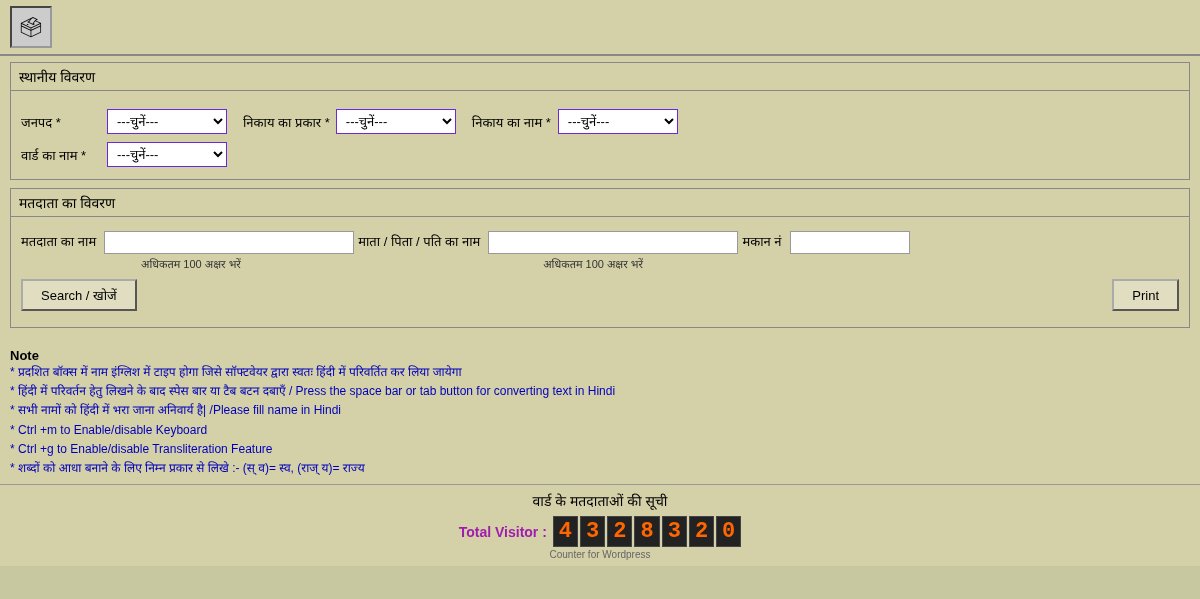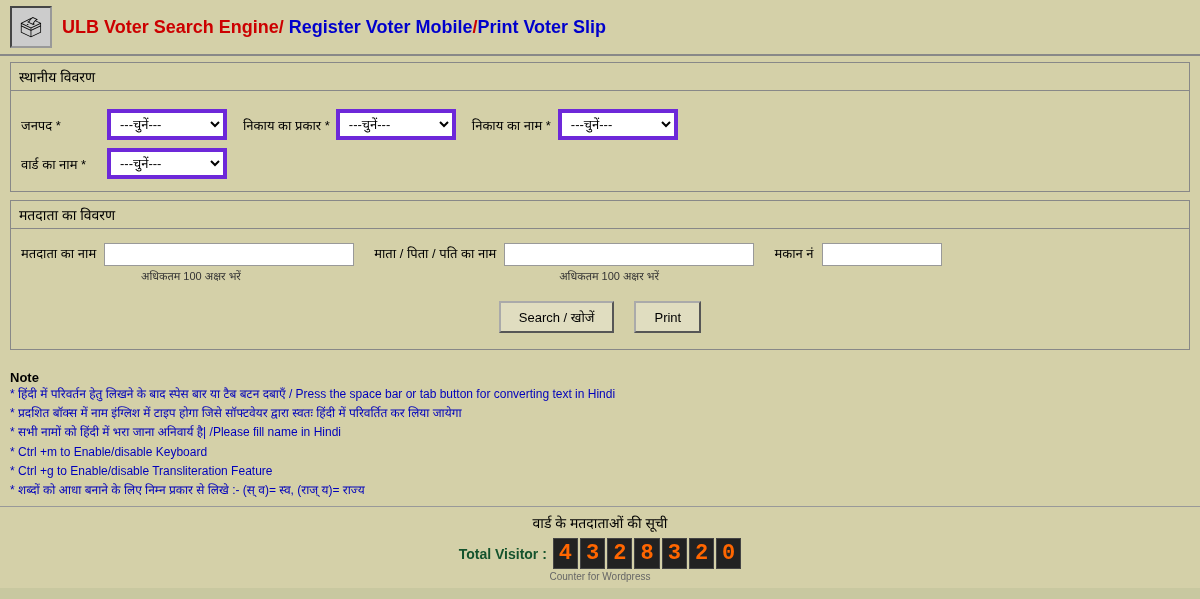--- a/index.html
+++ b/index.html
@@ -64,21 +64,21 @@
       padding: 8px 10px;
     }
     .form-label {
       font-size: 13px;
       color: #000;
       white-space: nowrap;
       min-width: 80px;
     }
     select {
       padding: 3px 5px;
-      border: 4px solid #6d28d9;
+      border: 1px solid #6d28d9;
       background: #fff;
       font-size: 13px;
       cursor: pointer;
       min-width: 120px;
     }
     input[type="text"] {
       padding: 3px 5px;
       border: 1px solid #999;
       background: #fff;
       font-size: 13px;
@@ -86,37 +86,37 @@
     .field-hint {
       font-size: 11px;
       color: #333;
       margin-top: 2px;
     }
 
     
     .voter-row {
       display: flex;
       align-items: flex-start;
-      gap: 20px;
-      margin-bottom: 18px;
+      gap: 4px;
+      margin-bottom: 8px;
       flex-wrap: wrap;
     }
     .voter-field {
       display: flex;
       flex-direction: column;
     }
     .voter-field-label {
       font-size: 13px;
       margin-bottom: 3px;
     }
 
     
     .button-row {
       display: flex;
-      justify-content: center;
+      justify-content: space-between;
       gap: 20px;
       margin: 8px 0;
     }
     button {
       padding: 5px 18px;
       font-size: 13px;
       cursor: pointer;
       border: 2px outset #aaa;
       background: #e0ddc0;
     }
@@ -162,21 +162,21 @@
     }
     .visitor-row {
       display: flex;
       align-items: center;
       justify-content: center;
       gap: 6px;
     }
     .visitor-label {
       font-size: 14px;
       font-weight: bold;
-      color: #14532d;
+      color: #a21caf;
     }
     .visitor-counter {
       display: flex;
       gap: 2px;
     }
     .counter-digit {
       display: inline-block;
       background: #222;
       color: #ff6600;
       font-size: 22px;
@@ -206,23 +206,20 @@
       align-items: center;
       gap: 6px;
     }
   </style>
 </head>
 <body>
 
 <div class="header">
   <div class="header-logo">
     <span>🗳</span>
-  </div>
-  <div class="header-title">
-    <span>ULB Voter Search Engine/ </span><a href="#" class="blue-link">Register Voter Mobile</a><span>/</span><a href="#" class="blue-link">Print Voter Slip</a>
   </div>
 </div>
 
 <div class="main">
 
   <div class="section">
     <div class="section-title">स्थानीय विवरण</div>
     <div class="section-content">
       <div class="local-grid">
 
@@ -293,22 +290,22 @@
         <button>Print</button>
       </div>
     </div>
   </div>
 
 </div>
 
 <div class="notes-section">
   <div class="note-title">Note</div>
   <div>
+    <div class="note-line">* प्रदशित बॉक्स में नाम इंग्लिश में टाइप होगा जिसे सॉफ्टवेयर द्वारा स्वतः हिंदी में परिवर्तित कर लिया जायेगा</div>
     <div class="note-line">* हिंदी में परिवर्तन हेतु लिखने के बाद स्पेस बार या टैब बटन दबाएँ / Press the space bar or tab button for converting text in Hindi</div>
-    <div class="note-line">* प्रदशित बॉक्स में नाम इंग्लिश में टाइप होगा जिसे सॉफ्टवेयर द्वारा स्वतः हिंदी में परिवर्तित कर लिया जायेगा</div>
     <div class="note-line">* सभी नामों को हिंदी में भरा जाना अनिवार्य है| /Please fill name in Hindi</div>
     <div class="note-line">* Ctrl +m to Enable/disable Keyboard</div>
     <div class="note-line">* Ctrl +g to Enable/disable Transliteration Feature</div>
     <div class="note-line">* शब्दों को आधा बनाने के लिए निम्न प्रकार से लिखे :- (स् व)= स्व, (राज् य)= राज्य</div>
   </div>
 </div>
 
 <div class="ward-section">
   <div class="ward-title">वार्ड के मतदाताओं की सूची</div>
   <div class="visitor-row">

